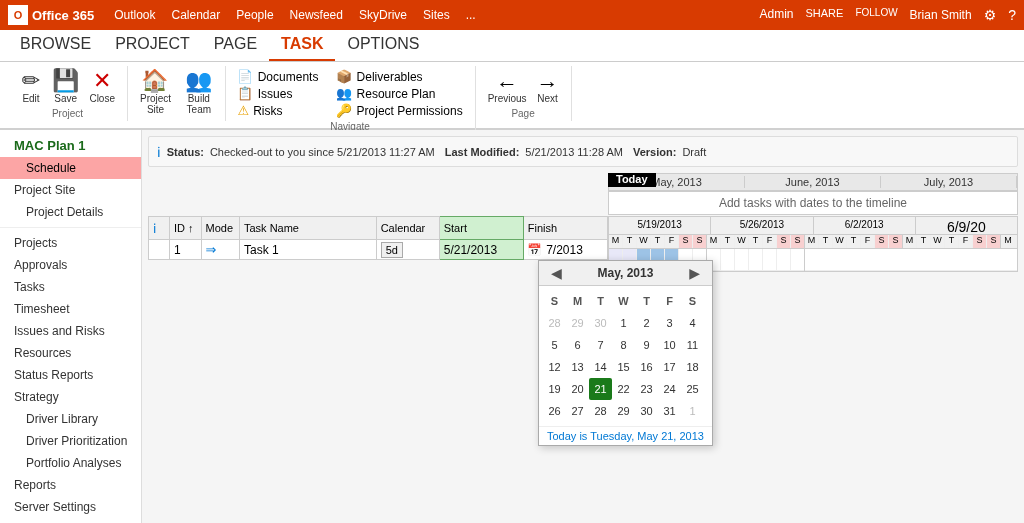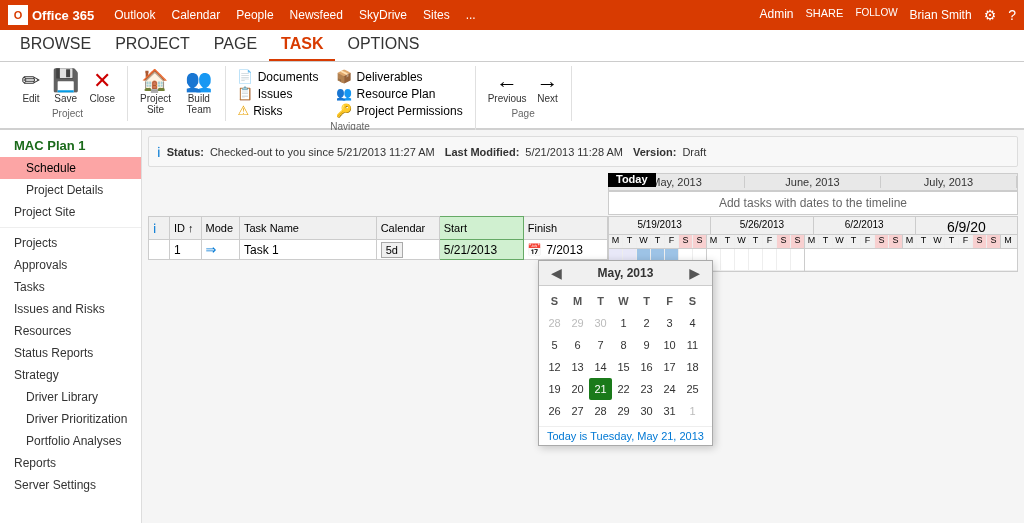--- a/index.html
+++ b/index.html
@@ -205,26 +205,27 @@
     <div class="ribbon-group-label">Page</div>
   </div>
 </div>
 
 <div class="main">
 
   <div class="sidebar">
     <div class="sidebar-section">
       <div class="sidebar-header bold">MAC Plan 1</div>
       <div class="sidebar-item sub active">Schedule</div>
+      <div class="sidebar-item">Project Site</div>
       <div class="sidebar-item sub">Project Details</div>
-      <div class="sidebar-item">Project Site</div>
       <div style="border-top:1px solid #eee; margin:4px 0;"></div>
       <div class="sidebar-item">Projects</div>
       <div class="sidebar-item">Approvals</div>
       <div class="sidebar-item">Tasks</div>
+      <div class="sidebar-item">Timesheet</div>
       <div class="sidebar-item">Issues and Risks</div>
       <div class="sidebar-item">Resources</div>
       <div class="sidebar-item">Status Reports</div>
       <div class="sidebar-item">Strategy</div>
       <div class="sidebar-item sub">Driver Library</div>
       <div class="sidebar-item sub">Driver Prioritization</div>
       <div class="sidebar-item sub">Portfolio Analyses</div>
       <div class="sidebar-item">Reports</div>
       <div class="sidebar-item">Server Settings</div>
     </div>

